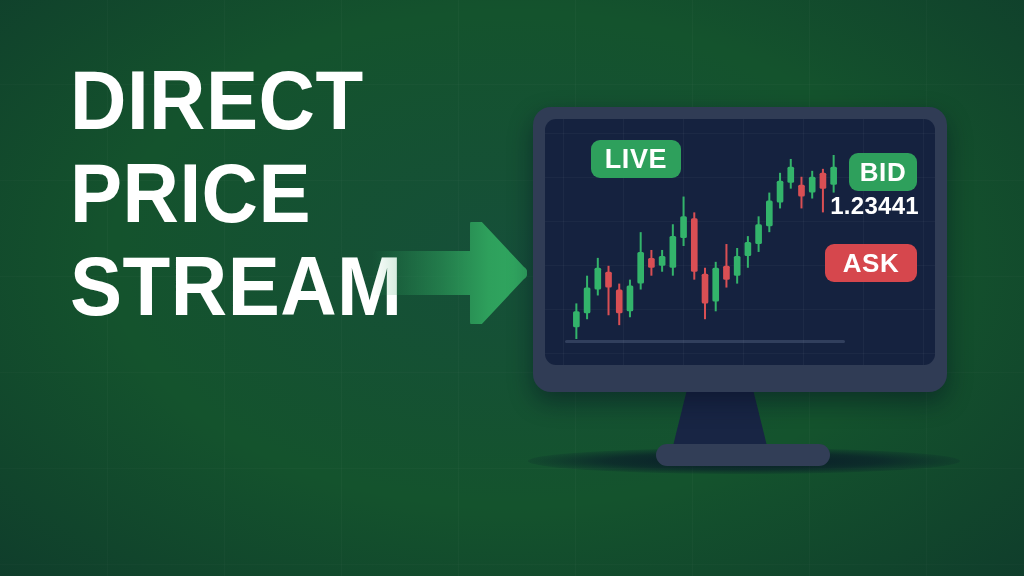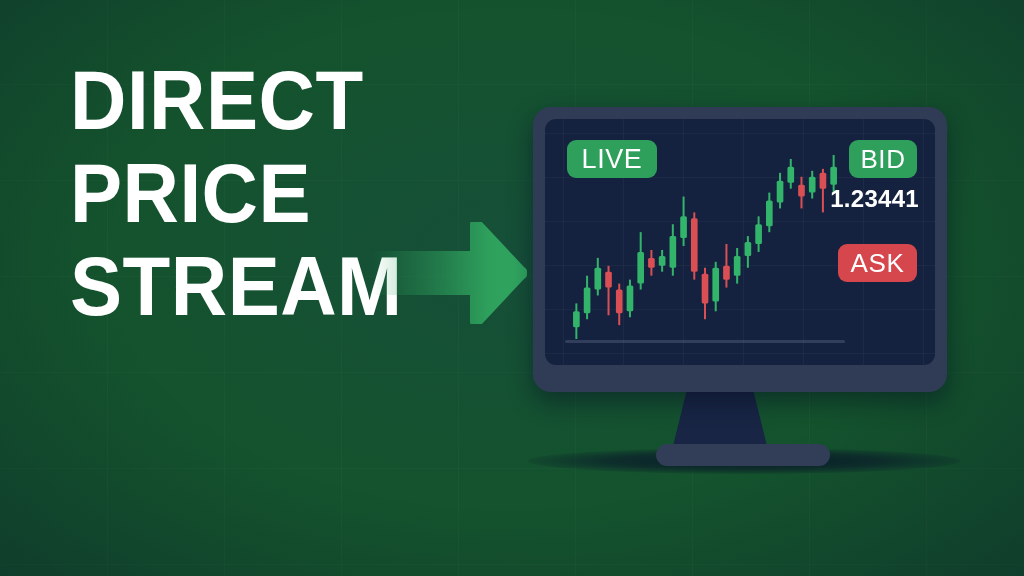--- a/index.html
+++ b/index.html
@@ -121,61 +121,62 @@
     border-radius: 50%;
   }
 
   
   .badge {
     position: absolute;
     display: flex;
     align-items: center;
     justify-content: center;
     color: #ffffff;
-    font-weight: 400;
+    font-weight: 700;
     letter-spacing: 0.6px;
+    margin-left: 24px;
   }
   #live-badge {
     left: 22px;
     top: 21px;
     width: 90px;
     height: 38px;
     background: #2ea05c;
     border-radius: 9px;
     font-size: 27px;
   }
   #bid-badge {
     right: 18px;
-    top: 21px;
+    top: 34px;
     width: 68px;
     height: 38px;
     background: #2ea05c;
     border-radius: 9px;
     font-size: 26px;
   }
   #ask-badge {
     right: 18px;
     top: 125px;
-    width: 79px;
+    width: 92px;
     height: 38px;
     background: #d6474d;
     border-radius: 9px;
     font-size: 26px;
   }
   .price {
     position: absolute;
     right: 16px;
     color: #ffffff;
     font-size: 24px;
     font-weight: 600;
     letter-spacing: 0.3px;
     text-align: right;
     width: 110px;
   }
-  #bid-price { top: 66px; }
+  #bid-price { top: 73px; }
   #ask-price { top: 173px; }
 
   #axis-line {
     position: absolute;
     left: 20px;
     right: 90px;
     bottom: 22px;
     height: 3px;
     background: rgba(150,170,200,0.22);
     border-radius: 2px;

